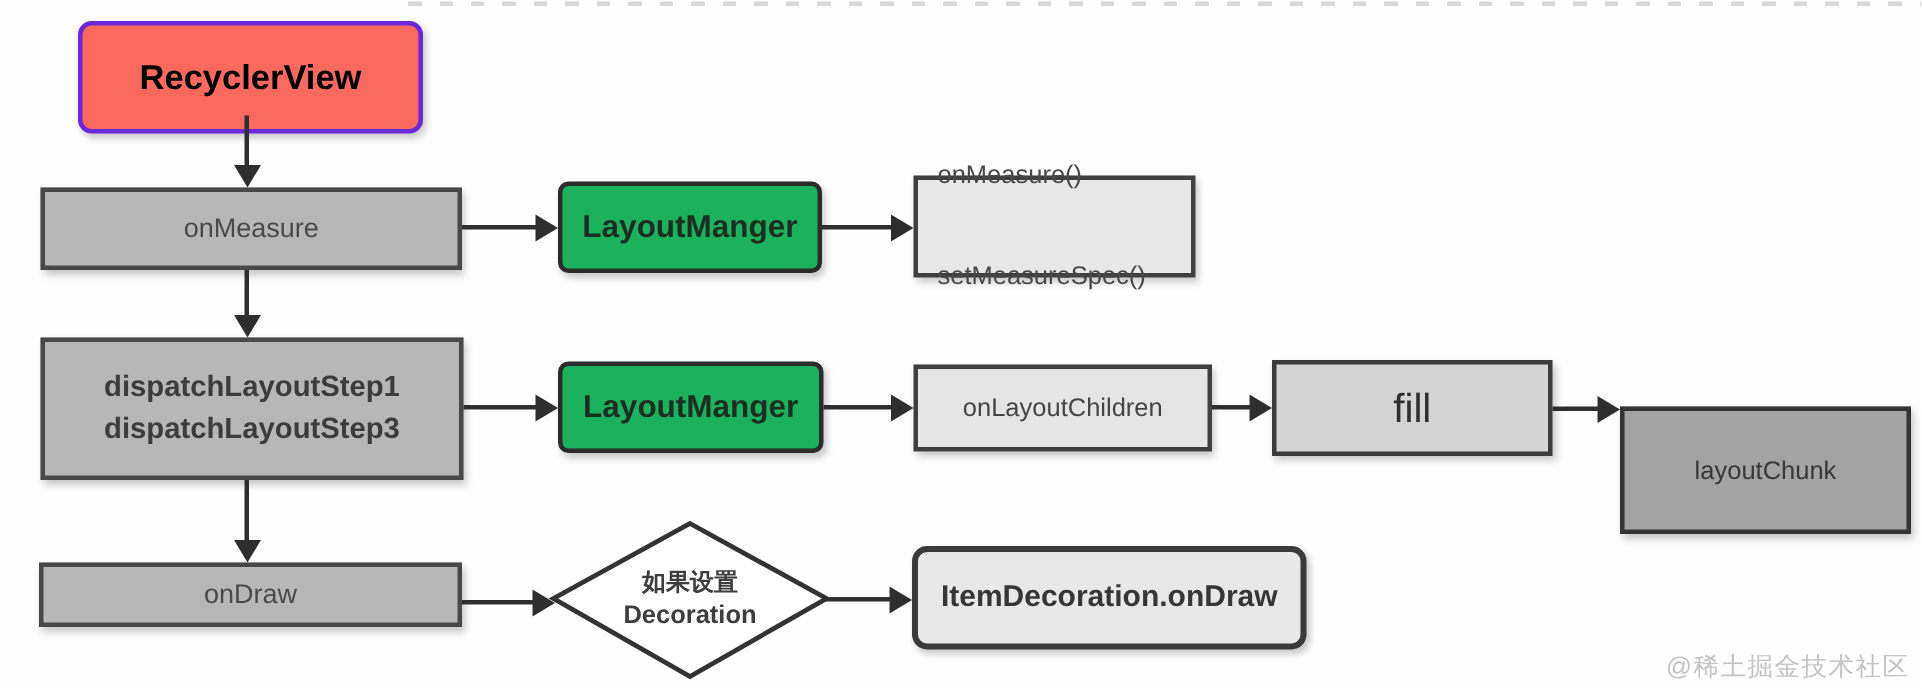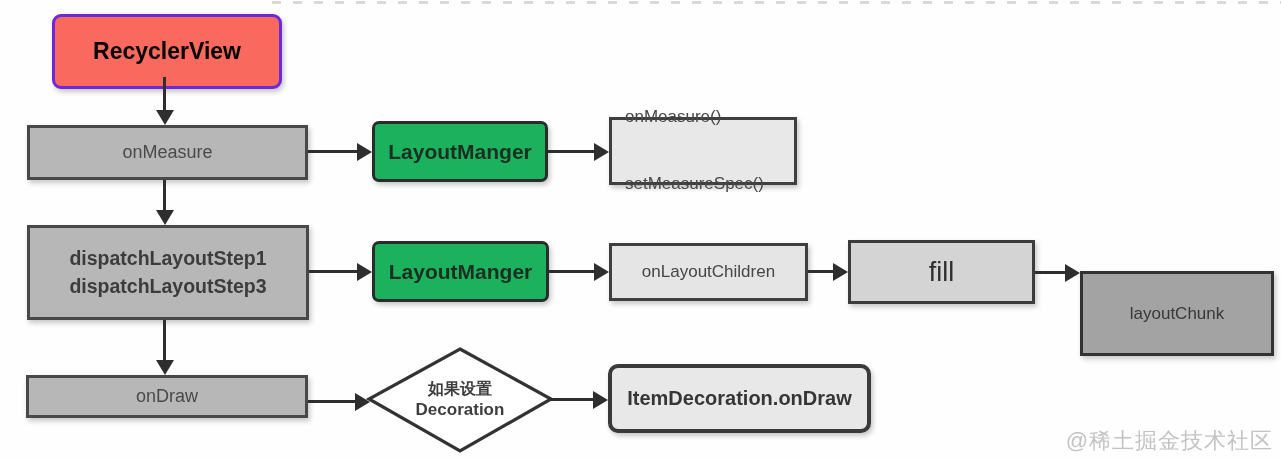--- a/index.html
+++ b/index.html
@@ -99,21 +99,21 @@
   .head-down  { border-left: 9px solid transparent; border-right: 9px solid transparent; border-top: 15px solid #2e2e2e; }
 
   #top-dotted-line {
     position: absolute; top: 1px; left: 272px; right: 0; height: 3px;
     background: repeating-linear-gradient(to right, #cccccc 0 9px, transparent 9px 21px);
     opacity: 0.75;
   }
 
   #watermark {
     position: absolute; right: 8px; bottom: 3px;
-    font-size: 22px; color: #c3c3c3; letter-spacing: 1px;
+    font-size: 17px; color: #c3c3c3; letter-spacing: 1px;
   }
 </style>
 </head>
 <body>
 
 <div id="canvas">
 
   <div id="top-dotted-line"></div>
 
   <div class="node red-box rounded" id="node-recyclerview">RecyclerView</div>

